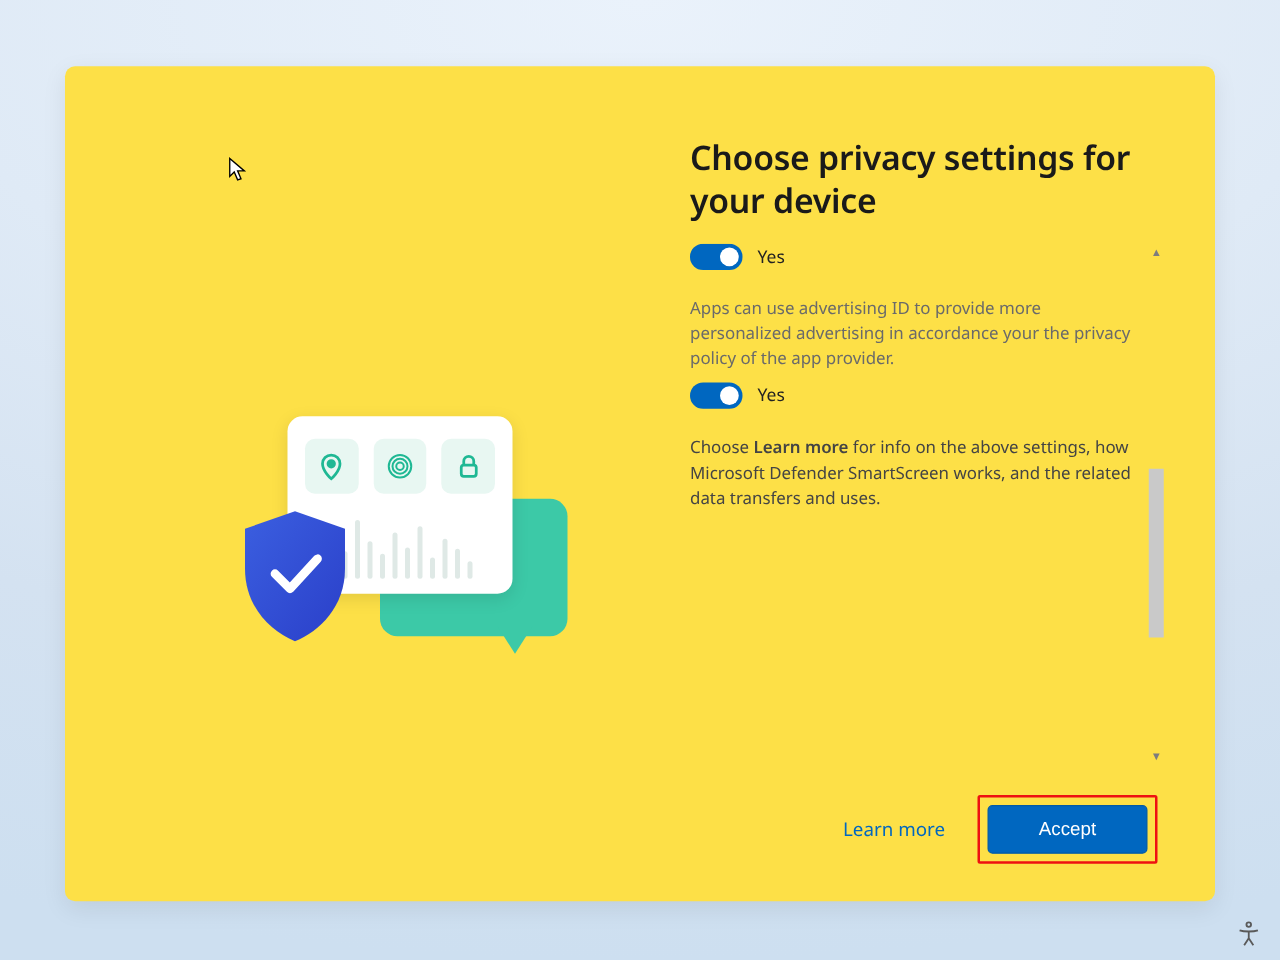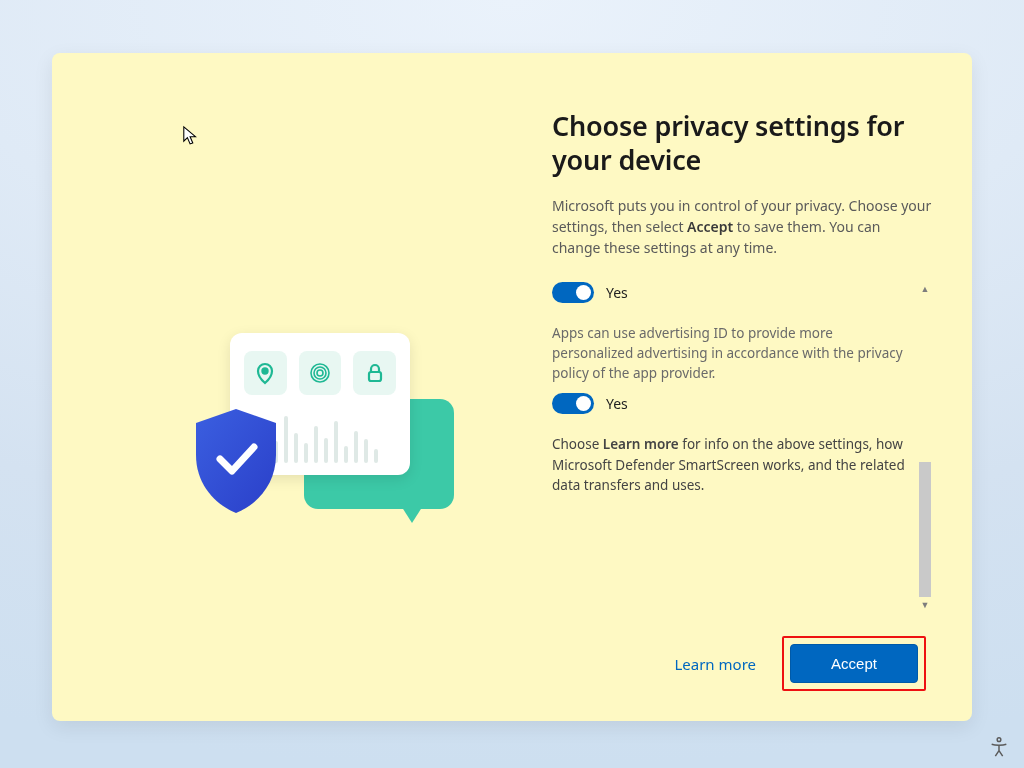--- a/index.html
+++ b/index.html
@@ -6,21 +6,21 @@
   html, body { width: 1024px; height: 768px; overflow: hidden; }
   body {
     font-family: "Segoe UI", "Segoe UI Variable", -apple-system, system-ui, sans-serif;
     background: radial-gradient(ellipse 140% 100% at 50% 0%, #eaf2fb 0%, #dfeaf6 40%, #d4e2f1 70%, #cddff0 100%);
     position: relative;
   }
   .card {
     position: absolute;
     left: 52px; top: 53px;
     width: 920px; height: 668px;
-    background: #fef9c3;
+    background: #fde047;
     border-radius: 8px;
     box-shadow: 0 6px 20px rgba(0,0,0,0.08);
     display: flex;
   }
   .left-pane {
     width: 480px;
     position: relative;
   }
   .illus {
     position: absolute;
@@ -250,35 +250,32 @@
             </defs>
           <path d="M48 4 L88 18 V50 C88 80 68 100 48 108 C28 100 8 80 8 50 V18 Z" fill="url(#sg)"></path>
           <path d="M32 54 L44 66 L66 42" stroke="#fff" stroke-width="7" fill="none" stroke-linecap="round" stroke-linejoin="round"></path>
         </svg>
       </div>
     </div>
   </div>
 
   <div class="right-pane">
     <h1>Choose privacy settings for your device</h1>
-    <p class="intro">
-      <span>Microsoft puts you in control of your privacy. Choose your settings, then select </span><b>Accept</b><span> to save them. You can change these settings at any time.</span>
-    </p>
 
     <div class="scroll">
 
       <div class="section">
         <div class="toggle-row">
           <div class="toggle"></div>
           <span class="toggle-label">Yes</span>
         </div>
       </div>
 
       <div class="section">
-        <p>Apps can use advertising ID to provide more personalized advertising in accordance with the privacy policy of the app provider.</p>
+        <p>Apps can use advertising ID to provide more personalized advertising in accordance your the privacy policy of the app provider.</p>
         <div class="toggle-row">
           <div class="toggle"></div>
           <span class="toggle-label">Yes</span>
         </div>
       </div>
 
       <p class="footer-text">
         <span>Choose </span><b>Learn more</b><span> for info on the above settings, how Microsoft Defender SmartScreen works, and the related data transfers and uses.</span>
       </p>
 

